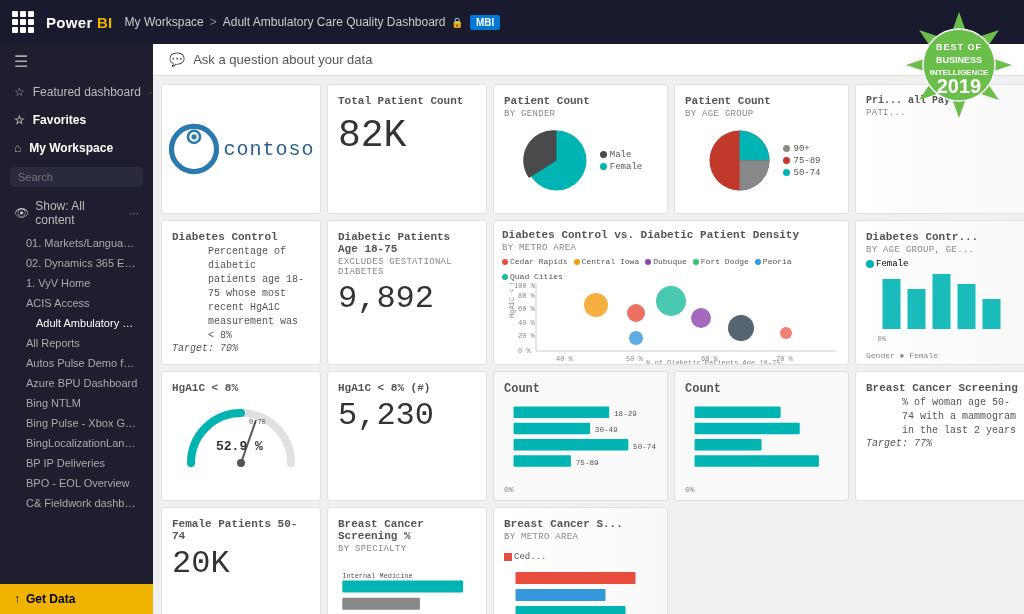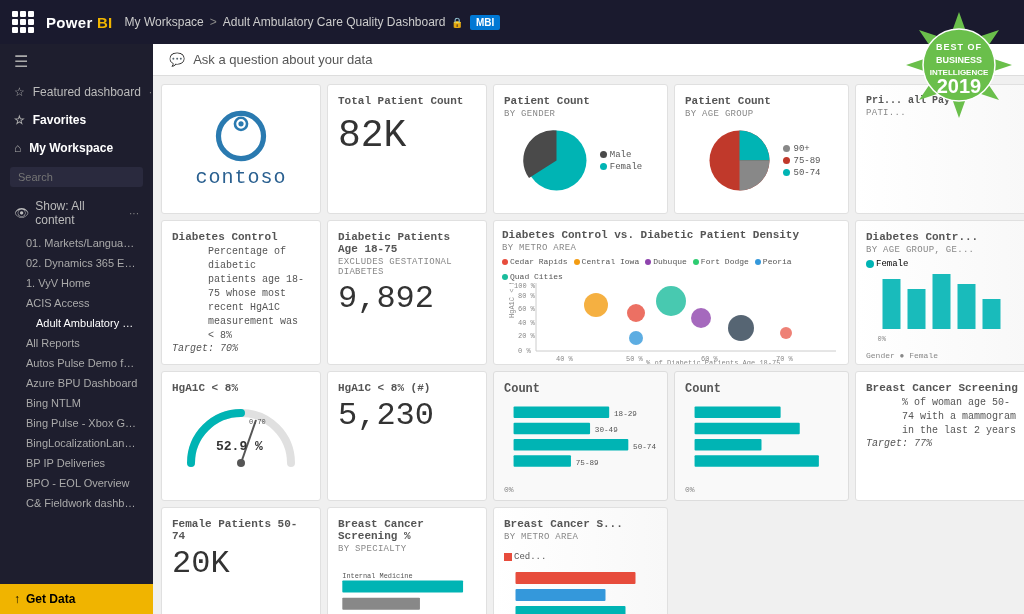--- a/index.html
+++ b/index.html
@@ -215,21 +215,21 @@
     }
 
     
     .contoso-card {
       display: flex;
       align-items: center;
       justify-content: center;
     }
     .contoso-logo {
       display: flex;
-      flex-direction: column;
+      flex-direction: row;
       align-items: center;
       gap: 4px;
     }
     .contoso-circle {
       width: 52px;
       height: 52px;
     }
     .contoso-text {
       font-size: 20px;
       font-weight: 400;

